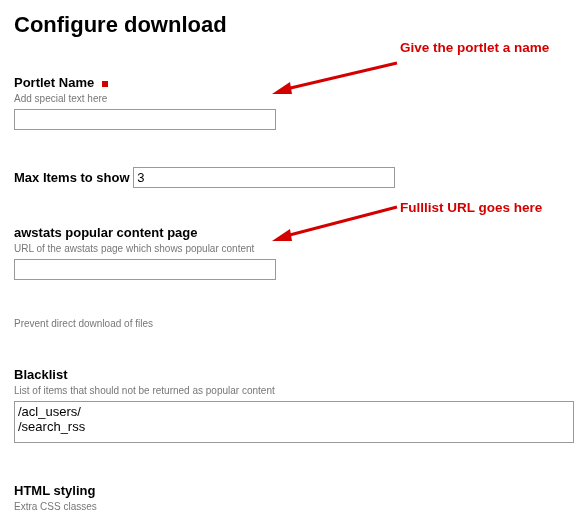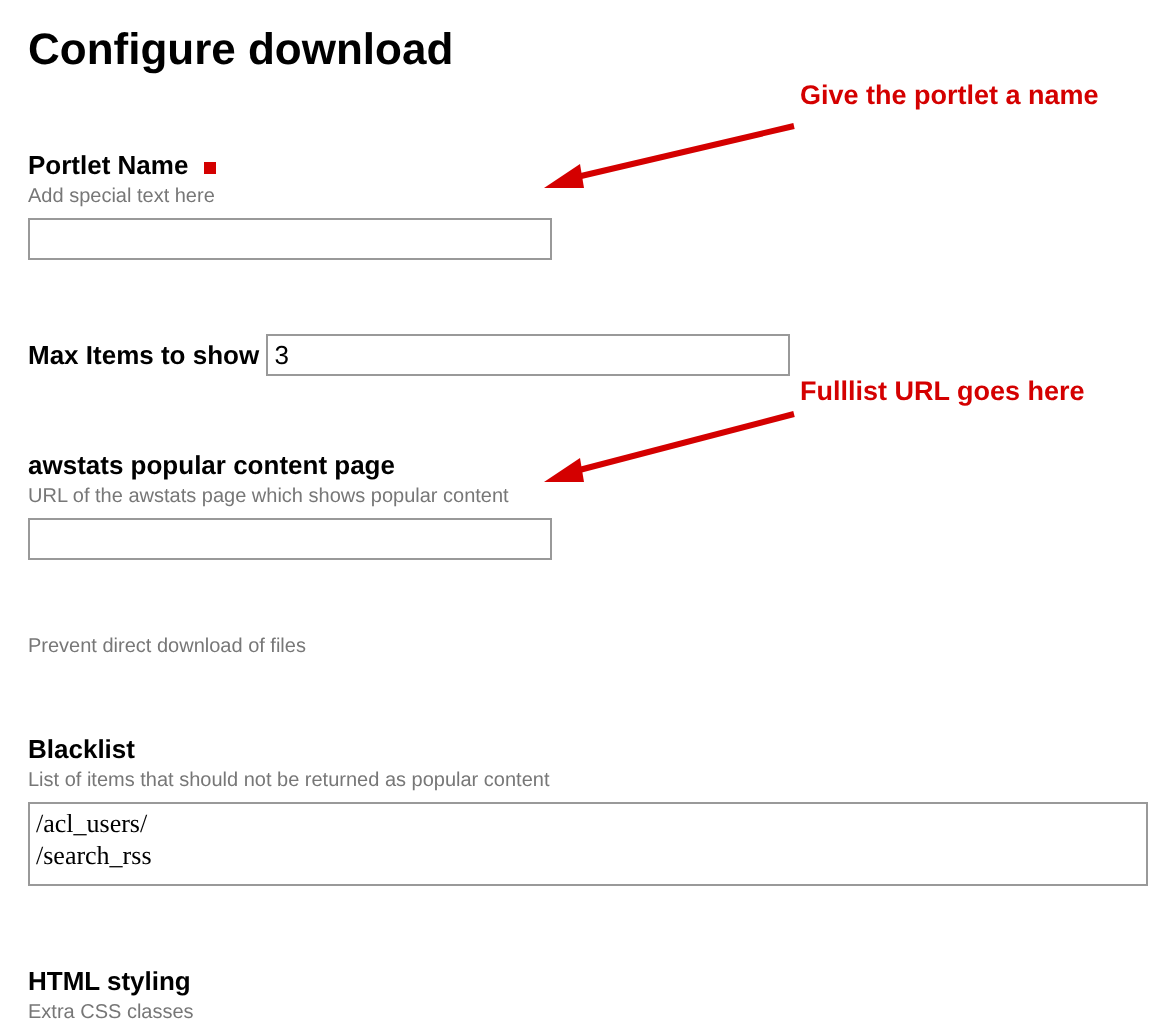--- a/index.html
+++ b/index.html
@@ -45,21 +45,21 @@
     border: 1px solid #999;
     font-size: 13px;
     padding: 2px 3px;
     height: 21px;
   }
   textarea {
     width: 560px;
     height: 42px;
     border: 1px solid #999;
     font-size: 13px;
-    font-family: Liberation Serif, serif;
+    font-family: Liberation Sans, sans-serif;
     padding: 2px 3px;
     resize: none;
     overflow: auto;
   }
   .checkbox-row {
     display: flex;
     align-items: center;
     gap: 4px;
   }
   .checkbox-row input[type="checkbox"] {
@@ -130,17 +130,17 @@
 <div class="button-bar">
   <button class="btn">Save</button><button class="btn">Cancel</button>
 </div>
 
 <div class="annotation" style="top:40px; left:400px;">Give the portlet a name</div>
 <svg class="arrow" style="top:58px; left:272px;" width="130" height="40">
   <line x1="125" y1="5" x2="10" y2="32" stroke="#d40000" stroke-width="3"></line>
   <polygon points="0,36 18,24 20,36" fill="#d40000"></polygon>
 </svg>
 
-<div class="annotation" style="top:188px; left:400px;">Fulllist  URL goes here</div>
+<div class="annotation" style="top:200px; left:400px;">Fulllist  URL goes here</div>
 <svg class="arrow" style="top:202px; left:272px;" width="130" height="44">
   <line x1="125" y1="5" x2="10" y2="35" stroke="#d40000" stroke-width="3"></line>
   <polygon points="0,39 18,27 20,39" fill="#d40000"></polygon>
 </svg>
 
 </body></html>

